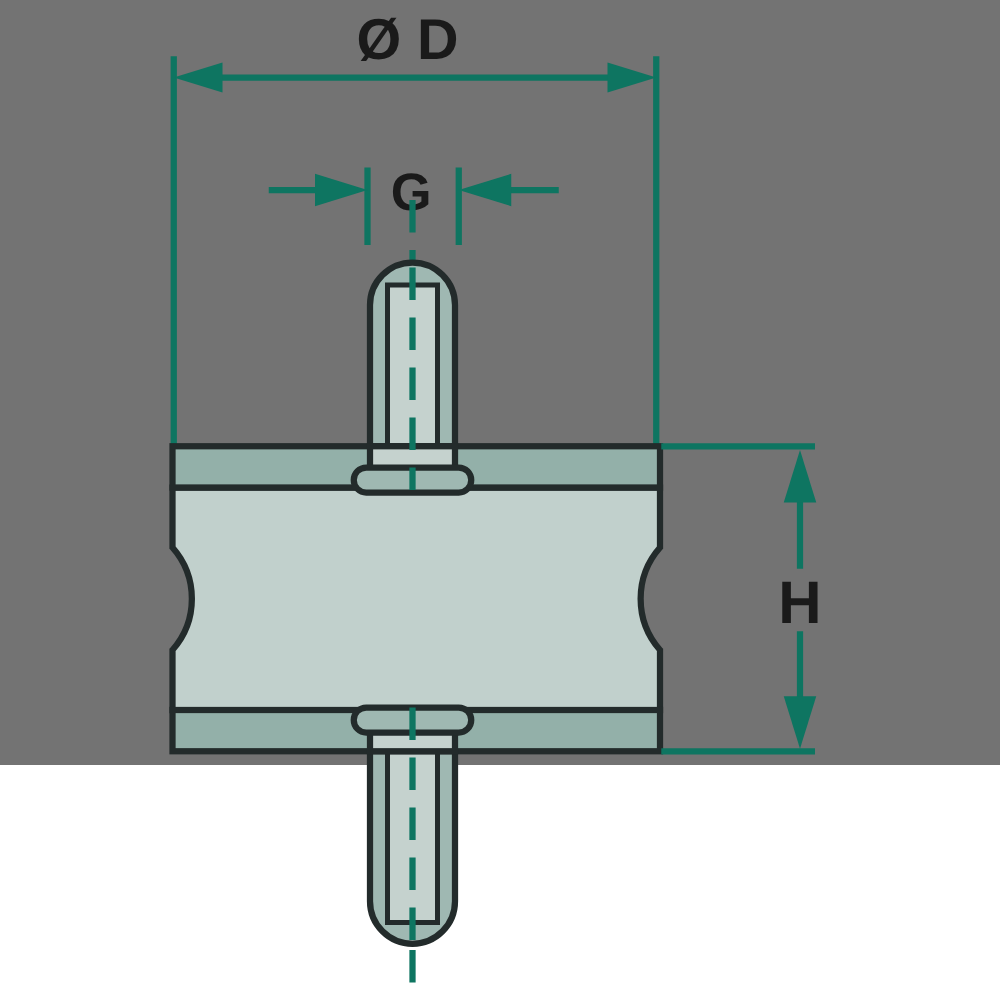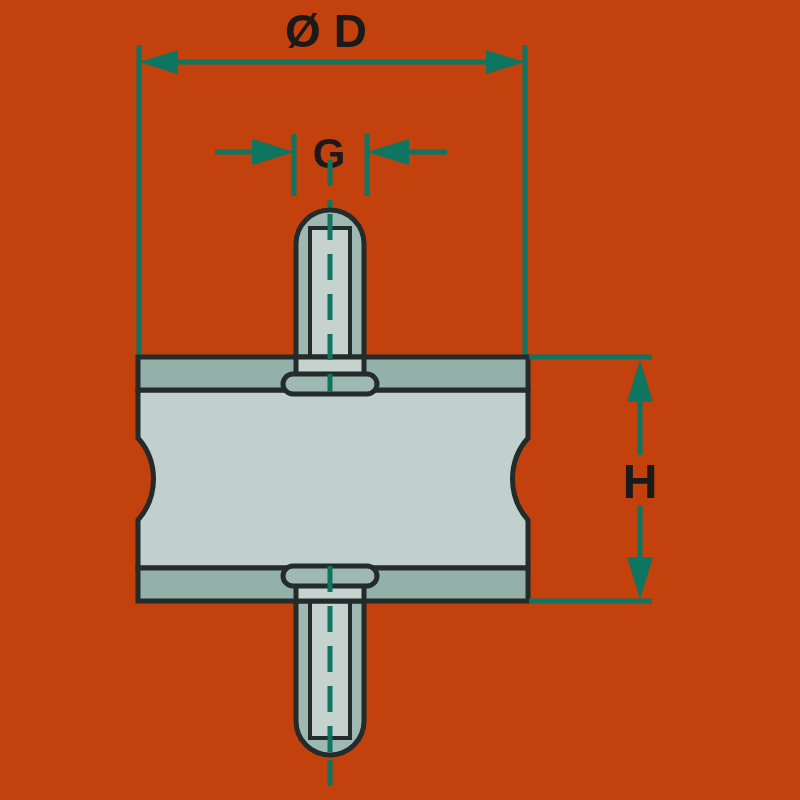--- a/index.html
+++ b/index.html
@@ -1,18 +1,18 @@
 <!DOCTYPE html>
 <html><head>
 <meta charset="utf-8">
 <style>
   html,body{margin:0;padding:0;background:#ffffff;}
   body{width:800px;height:800px;overflow:hidden;
        font-family:"Liberation Sans", sans-serif;}
-  #stage{position:relative;width:800px;height:800px;background:#c2410c;}
+  #stage{position:relative;width:800px;height:612px;background:#737373;}
   svg{display:block;}
   .dimlabel{font-family:"Liberation Sans", sans-serif;font-weight:700;fill:#1a1a1a;}
 </style>
 </head>
 <body>
 
 <div id="stage">
   <svg width="800" height="800" viewBox="0 0 800 800">
 
     <g>

